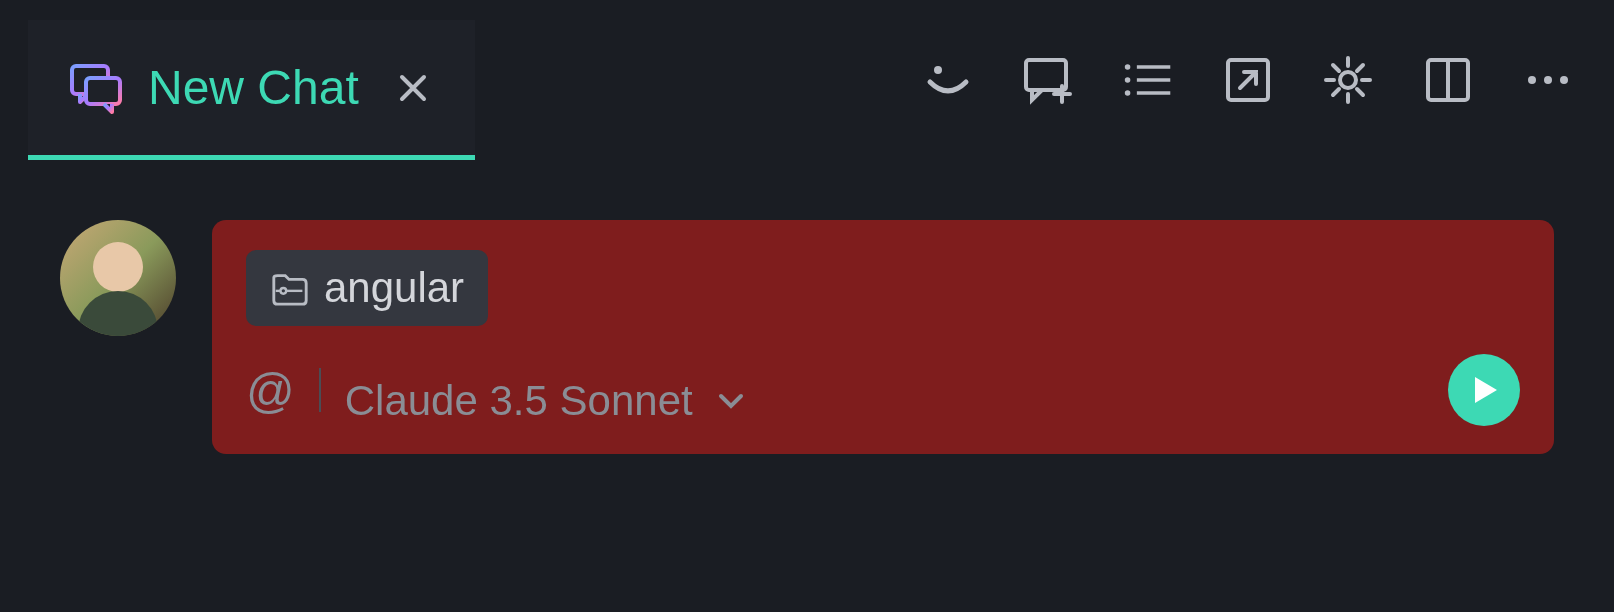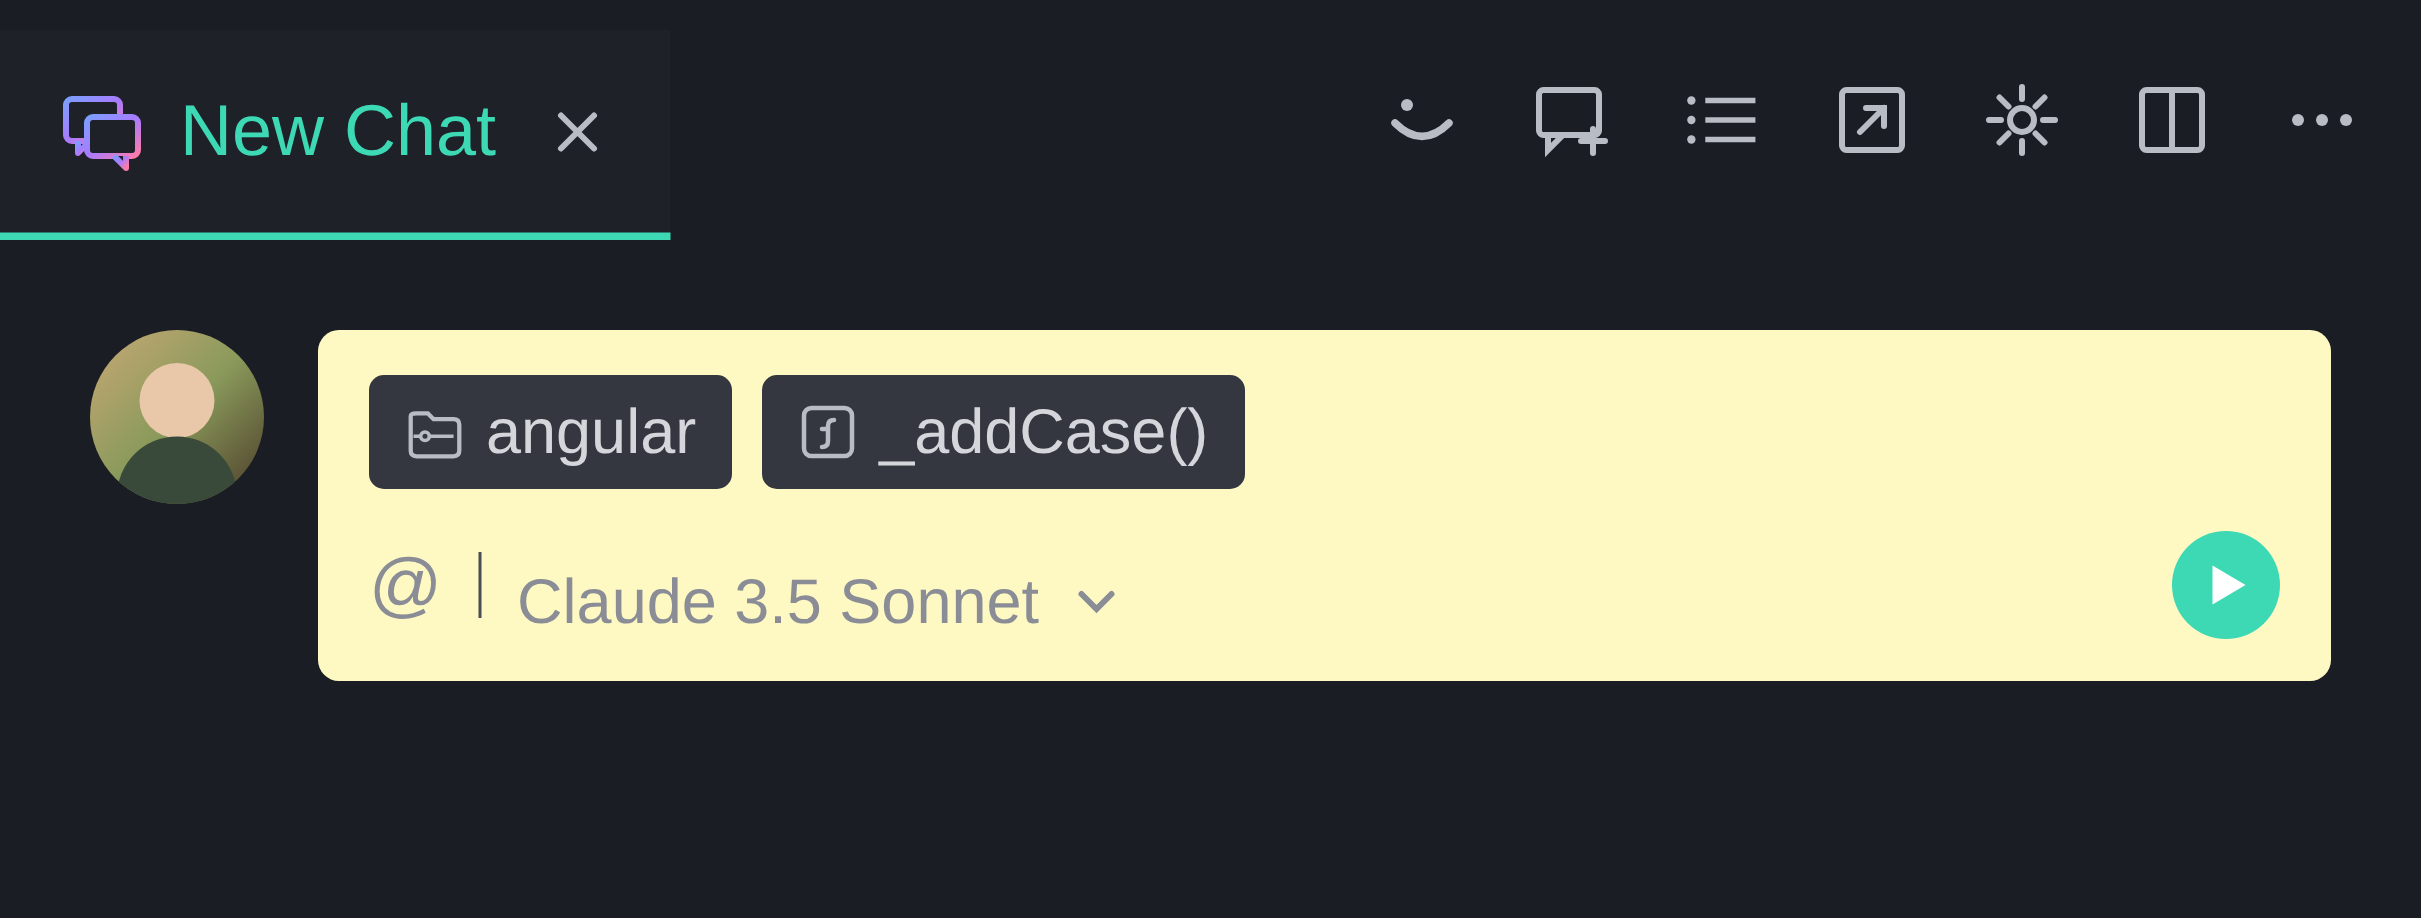--- a/index.html
+++ b/index.html
@@ -14,20 +14,21 @@
       height: 612px;
       font-family: -apple-system, BlinkMacSystemFont, 'Segoe UI', sans-serif;
       overflow: hidden;
     }
     
     .tab-bar {
       display: flex;
       align-items: center;
       height: 160px;
       position: relative;
+      margin-left: 28px;
     }
     
     .tab {
       display: flex;
       align-items: center;
       gap: 24px;
       padding: 0 40px;
       height: 140px;
       margin-top: 20px;
       background: #1e2128;
@@ -109,21 +110,21 @@
       width: 80px;
       height: 50px;
       background: #3a4a3a;
       border-radius: 40px 40px 0 0;
       bottom: -5px;
       left: 18px;
     }
     
     .input-container {
       flex: 1;
-      background: #fef9c3;
+      background: #7f1d1d;
       border-radius: 14px;
       padding: 30px 34px 28px 34px;
     }
     
     .chips-row {
       display: flex;
       gap: 20px;
       margin-bottom: 28px;
     }
     
@@ -296,29 +297,20 @@
             <path d="M4 10 L4 34 Q4 38 8 38 L34 38 Q38 38 38 34 L38 16 Q38 12 34 12 L20 12 L16 8 L8 8 Q4 8 4 10 Z" stroke="#b8bcc4" stroke-width="3" fill="none"></path>
             <circle cx="14" cy="24" r="3" stroke="#b8bcc4" stroke-width="2.5" fill="none"></circle>
             <line x1="6" y1="24" x2="11" y2="24" stroke="#b8bcc4" stroke-width="2.5"></line>
             <line x1="17" y1="24" x2="34" y2="24" stroke="#b8bcc4" stroke-width="2.5"></line>
           </svg>
         </div>
         <span class="chip-label">angular</span>
       </div>
 
 
-      <div class="chip">
-        <div class="chip-icon">
-          <svg width="40" height="40" viewBox="0 0 40 40" fill="none">
-            <rect x="4" y="4" width="32" height="32" rx="5" stroke="#b8bcc4" stroke-width="3" fill="none"></rect>
-            <path d="M24 12 Q20 12 20 16 L20 18 L16 18 M20 18 L20 26 Q20 30 16 30" stroke="#b8bcc4" stroke-width="3" fill="none" stroke-linecap="round"></path>
-          </svg>
-        </div>
-        <span class="chip-label">_addCase()</span>
-      </div>
     </div>
 
     <div class="bottom-row">
       <span class="at-btn">@</span>
       <div class="divider"></div>
       <div class="model-selector">
         <span class="model-name">Claude 3.5 Sonnet</span>
         <svg width="28" height="18" viewBox="0 0 28 18" class="chevron-down">
           <path d="M4 4 L14 14 L24 4" stroke="#8a8d95" stroke-width="4" fill="none" stroke-linecap="round"></path>
         </svg>

